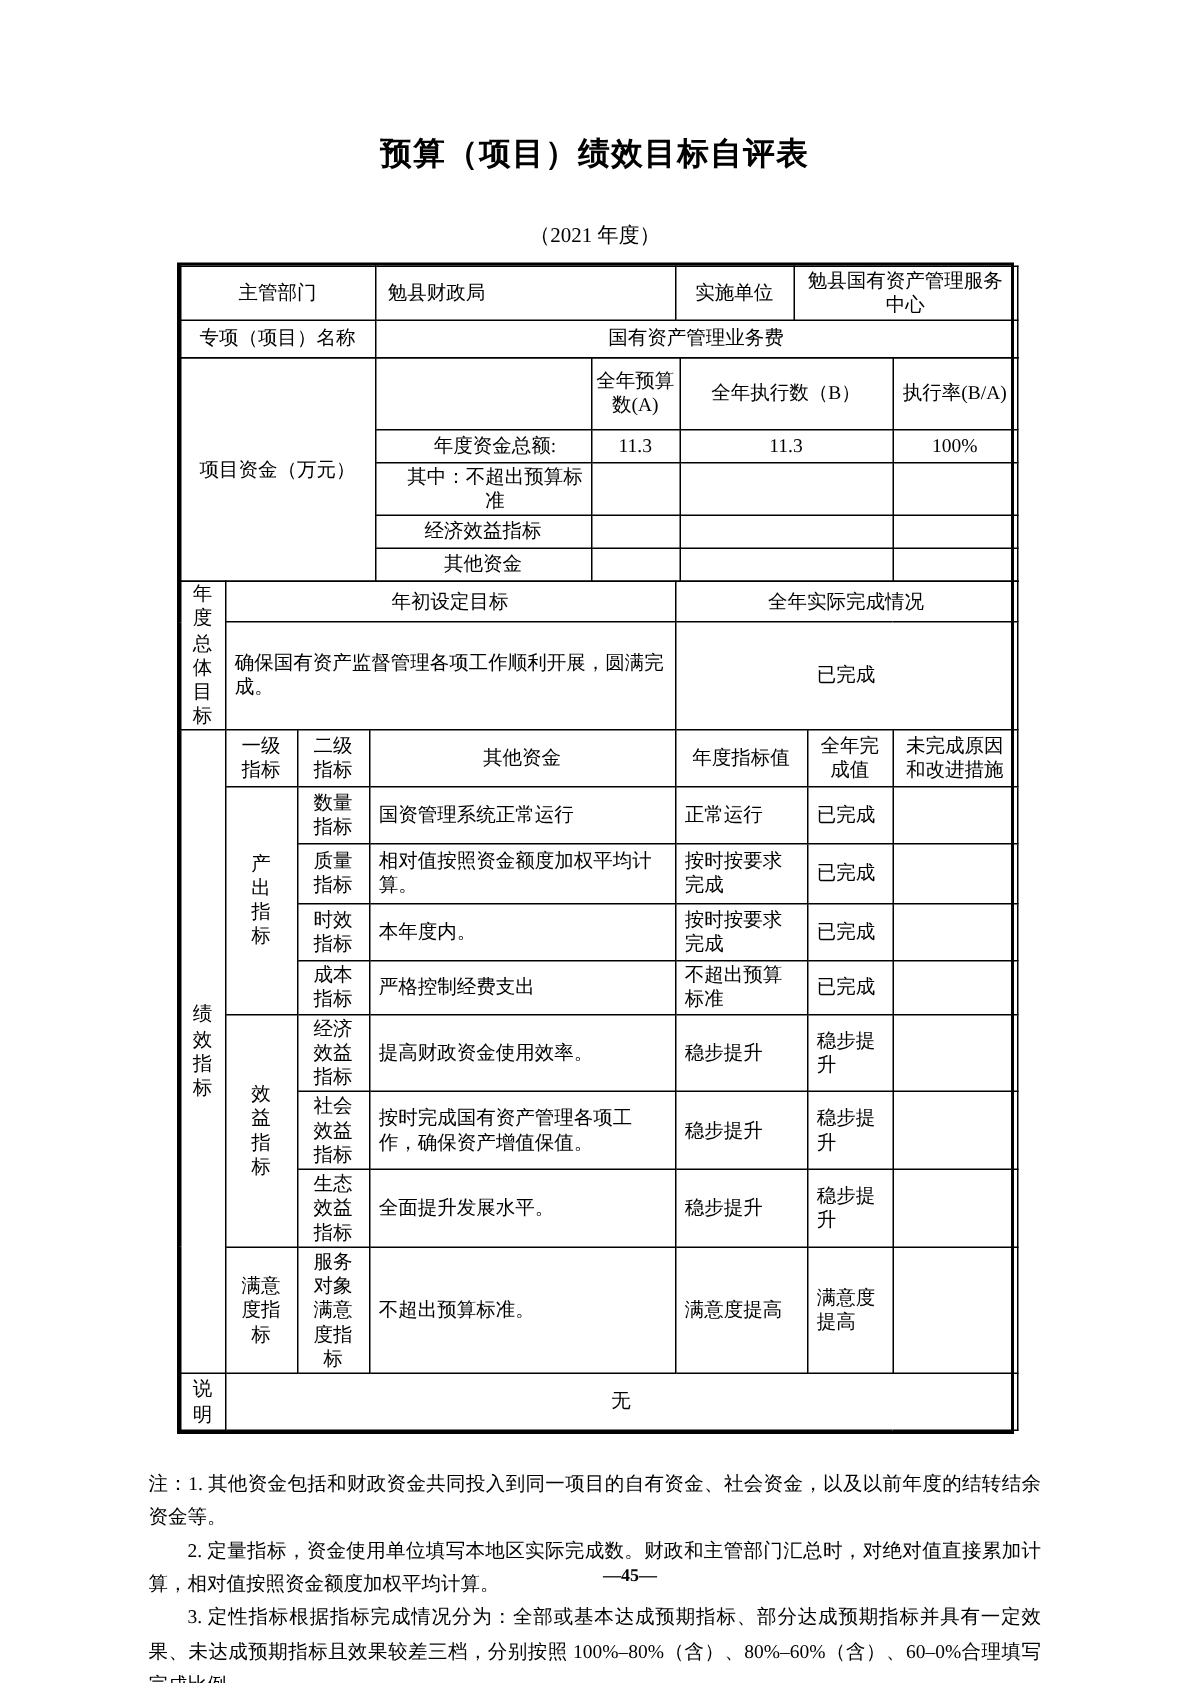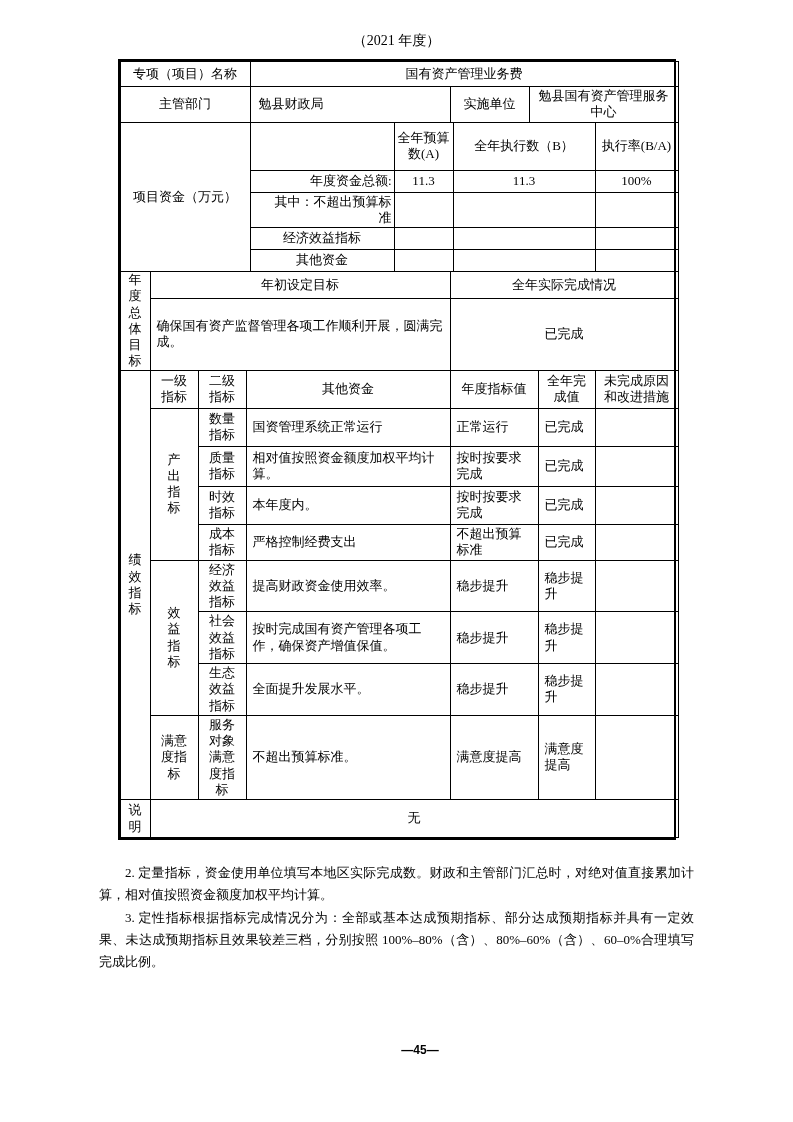--- a/index.html
+++ b/index.html
@@ -40,70 +40,71 @@
   table + table { margin-top: -1px; }
   td {
     border: 1px solid #000;
     vertical-align: middle;
     padding: 1px 6px;
     text-align: center;
     word-break: normal;
     overflow-wrap: break-word;
   }
   td.l { text-align: left; }
-  td.lp { text-align: right; padding-left: 18px; padding-right: 2px; }
+  td.lp { text-align: center; padding-left: 18px; padding-right: 2px; }
   td.np { padding: 1px 2px; }
   td.vcell { padding: 0; }
   .w1 { display: inline-block; width: 14px; text-align: center; }
   .w2 { display: inline-block; width: 27px; text-align: center; }
   .notes {
     width: 595px;
     margin: 22px auto 0 auto;
     font-size: 13px;
     line-height: 1.72;
     text-align: justify;
   }
   .notes p.indent { text-indent: 2em; }
   .pagenum {
     position: absolute;
     left: 0; right: 0;
     top: 1043px;
     text-align: center;
     font-size: 12px;
     font-weight: bold;
-    font-family: Liberation Sans, sans-serif;
+    font-family: Liberation Serif, serif;
     padding-left: 47px;
   }
 </style>
 </head>
 <body>
 
 <div class="page">
 
+  <h1 class="title">预算（项目）绩效目标自评表</h1>
   <div class="subtitle">（2021 年度）</div>
 
   <div class="table-wrap">
 
     <table>
       <colgroup>
           <col style="width:130px">
           <col style="width:200px">
           <col style="width:79px">
           <col style="width:149px">
         </colgroup>
       <tbody>
-          <tr style="height:25px">
-        <td>专项（项目）名称</td>
-        <td colspan="3">国有资产管理业务费</td>
-      </tr>
-      <tr style="height:35px">
+          <tr style="height:35px">
         <td>主管部门</td>
         <td class="l" style="padding-left:8px">勉县财政局</td>
         <td>实施单位</td>
         <td>勉县国有资产管理服务中心</td>
+      </tr>
+      <tr style="height:25px">
+        <td>专项（项目）名称</td>
+        <td colspan="3">国有资产管理业务费</td>
       </tr>
     </tbody>
       </table>
 
     <table>
       <colgroup>
           <col style="width:130px">
           <col style="width:144px">
           <col style="width:59px">
           <col style="width:142px">
@@ -240,19 +241,20 @@
       <tr style="height:38px">
         <td class="vcell"><span class="w1">说明</span></td>
         <td colspan="6">无</td>
       </tr>
     </tbody>
       </table>
 
   </div>
 
   <div class="notes">
+    <p>注：1. 其他资金包括和财政资金共同投入到同一项目的自有资金、社会资金，以及以前年度的结转结余资金等。</p>
     <p class="indent">2. 定量指标，资金使用单位填写本地区实际完成数。财政和主管部门汇总时，对绝对值直接累加计算，相对值按照资金额度加权平均计算。</p>
     <p class="indent">3. 定性指标根据指标完成情况分为：全部或基本达成预期指标、部分达成预期指标并具有一定效果、未达成预期指标且效果较差三档，分别按照 100%–80%（含）、80%–60%（含）、60–0%合理填写完成比例。</p>
   </div>
 
   <div class="pagenum">—45—</div>
 
 </div>
 
 </body></html>

